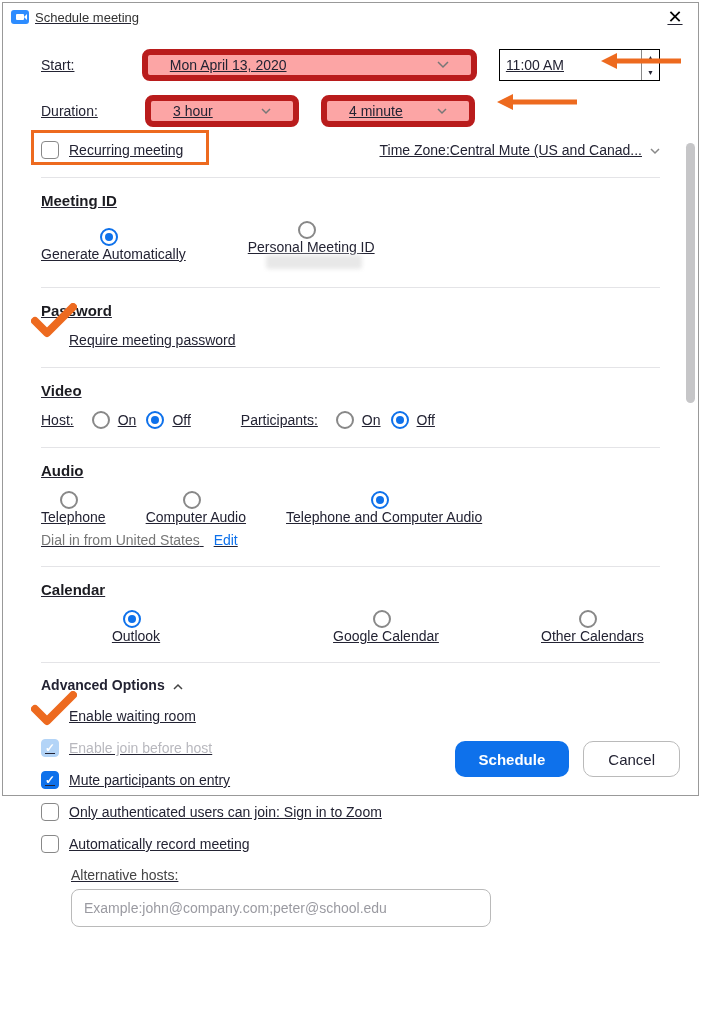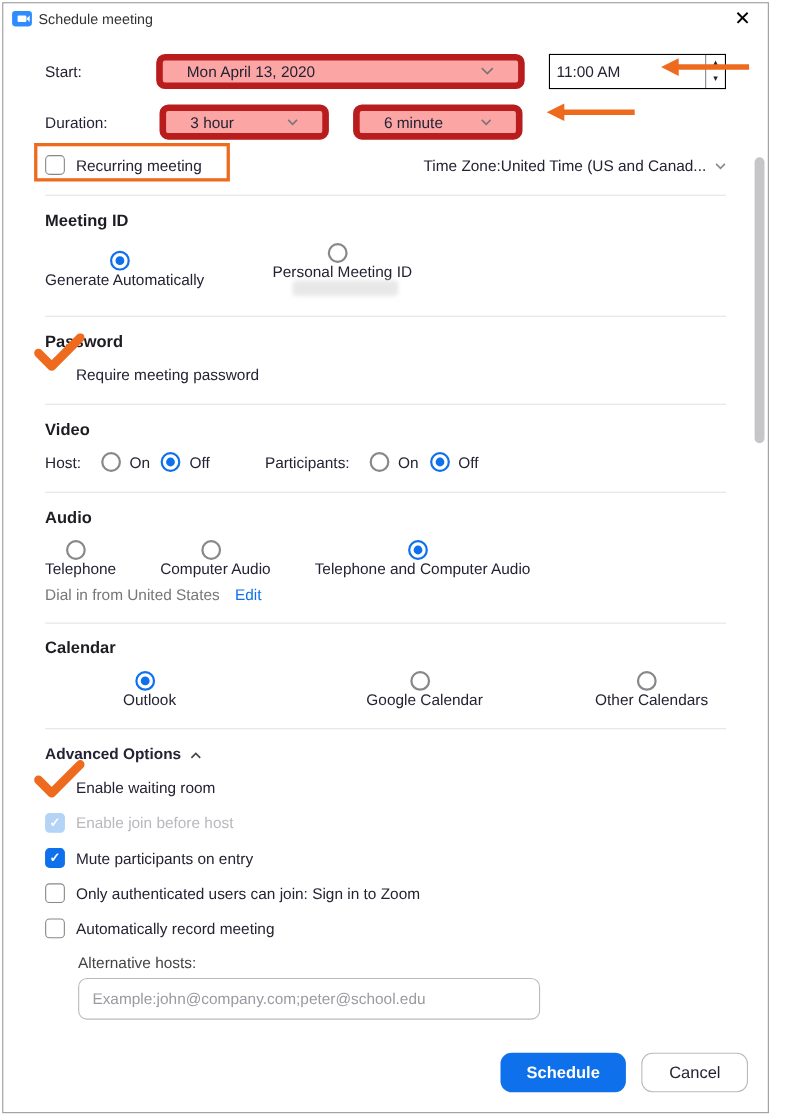--- a/index.html
+++ b/index.html
@@ -7,25 +7,26 @@
       font-family: -apple-system, BlinkMacSystemFont, "Segoe UI", Arial, sans-serif;
       font-size: 14px;
       color: #232333;
       background: #fff;
       width: 725px;
       height: 1016px;
       position: relative;
     }
     .dialog {
       width: 697px;
-      height: 1010px;
+      height: 794px;
       border: 1px solid #999;
       background: #fff;
       position: relative;
       margin: 2px;
+      text-decoration: underline;
     }
     .titlebar {
       display: flex;
       align-items: center;
       padding: 4px 8px;
       height: 28px;
     }
     .zoom-logo {
       width: 18px; height: 14px;
       background: #2d8cff;
@@ -184,36 +185,36 @@
       <div class="row-label">Duration:</div>
       <div class="dropdown dur-dd">
         <span>3 hour</span>
         <span class="chev-down">
           <svg width="10" height="7" viewBox="0 0 10 7">
               <path d="M1 1 L5 5 L9 1" stroke="#777" stroke-width="1.5" fill="none"></path>
             </svg>
         </span>
       </div>
       <div class="dropdown dur-dd">
-        <span>6 minute</span>
+        <span>4 minute</span>
         <span class="chev-down">
           <svg width="10" height="7" viewBox="0 0 10 7">
               <path d="M1 1 L5 5 L9 1" stroke="#777" stroke-width="1.5" fill="none"></path>
             </svg>
         </span>
       </div>
     </div>
 
     
     <div class="recur-row">
       <span class="checkbox"></span>
       <span>Recurring meeting</span>
       <div class="tz-area">
         <span>Time Zone: </span>
-        <span>United Time (US and Canad...</span>
+        <span>Central Mute (US and Canad...</span>
         <span class="tiny-chev">
           <svg width="10" height="7" viewBox="0 0 10 7">
               <path d="M1 1 L5 5 L9 1" stroke="#888" stroke-width="1.5" fill="none"></path>
             </svg>
         </span>
       </div>
     </div>
 
     <hr class="section-sep">
 

